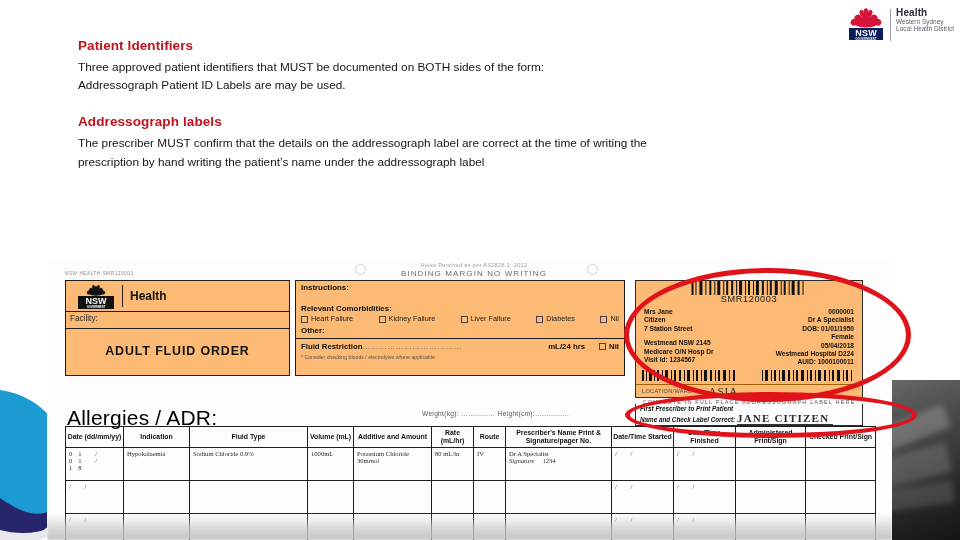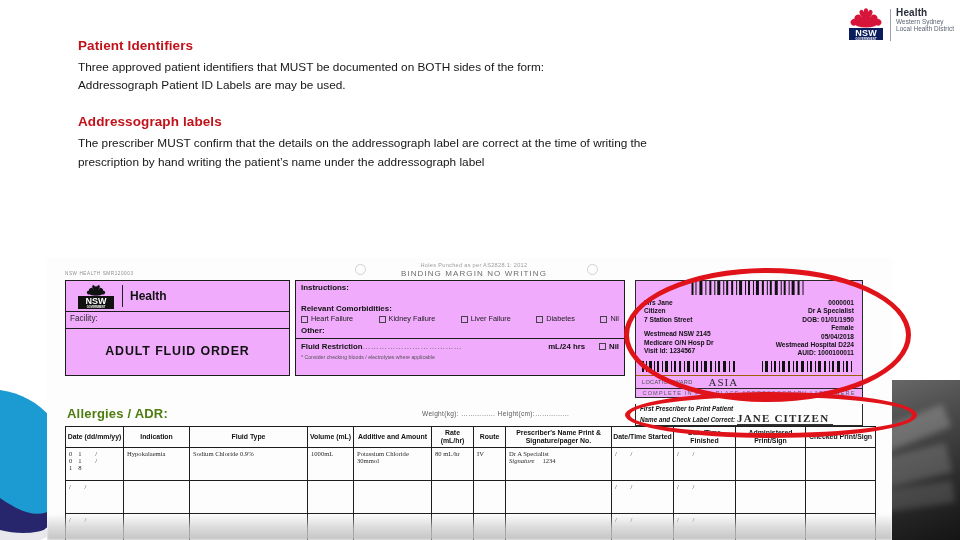--- a/index.html
+++ b/index.html
@@ -53,21 +53,21 @@
       filter:blur(1px);}
 
   
   .binding{position:absolute;left:292px;top:4px;width:270px;text-align:center;color:#9c9c9c;}
   .binding .t1{font-size:5.6px;letter-spacing:.3px;}
   .binding .t2{font-size:8px;letter-spacing:1.1px;color:#6d6d6d;margin-top:1px;}
   .punch{position:absolute;width:9px;height:9px;border:1px solid #d2d2d2;border-radius:50%;top:6px;}
   .punch.l{left:308px;} .punch.r{left:540px;}
 
   
-  .box{position:absolute;border:1px solid #1d1d1d;box-sizing:border-box;background:#f0abfc;}
+  .box{position:absolute;border:1px solid #1d1d1d;box-sizing:border-box;background:#fdba74;}
   .hdr-left{left:18px;top:22px;width:225px;height:96px;}
   .hdr-logo-row{height:30px;display:flex;align-items:center;border-bottom:1px solid #1d1d1d;}
   .hdr-nsw{width:52px;display:flex;flex-direction:column;align-items:center;padding-left:4px;}
   .hdr-nsw .wr{width:28px;height:12px;}
   .hdr-nsw .bx{background:#111;color:#fff;font-size:9px;font-weight:bold;width:36px;text-align:center;line-height:10px;}
   .hdr-nsw .bx small{display:block;font-size:2.6px;line-height:3px;}
   .hdr-vline{width:1px;background:#1d1d1d;height:22px;}
   .hdr-health{font-size:12px;font-weight:bold;color:#111;margin-left:7px;}
   .hdr-facility{font-size:8.2px;color:#2a2a2a;padding:2px 0 0 4px;border-bottom:1px solid #1d1d1d;height:17px;box-sizing:border-box;}
   .hdr-title{font-size:12.4px;font-weight:bold;letter-spacing:.9px;color:#111;text-align:center;padding-top:15px;}
@@ -97,21 +97,21 @@
   .hand{font-family:"Liberation Serif", serif;font-size:11px;color:#2b2b2b;margin-left:16px;letter-spacing:1px;}
   .complete-row{border-top:1px solid #2a2a2a;font-size:5.6px;color:#5a5a5a;letter-spacing:1.1px;text-align:center;padding:1.5px 0;}
 
   
   .presc{position:absolute;left:588px;top:146px;width:228px;height:22px;border:1px solid #2a2a2a;border-top:none;
          font-size:6.3px;font-style:italic;font-weight:bold;color:#111;padding:1px 4px;box-sizing:border-box;}
   .presc .u{display:inline-block;border-bottom:1px solid #333;min-width:96px;}
   .hand2{font-family:"Liberation Serif", serif;font-style:normal;font-size:11px;letter-spacing:1.2px;color:#2b2b2b;}
 
   
-  .allergies{position:absolute;left:20px;top:148px;font-size:13px;font-weight:bold;letter-spacing:.2px;color:#4d7c0f;}
+  .allergies{position:absolute;left:20px;top:148px;font-size:21px;font-weight:normal;letter-spacing:.2px;color:#000000;}
   .wh{position:absolute;left:375px;top:152px;font-size:6.6px;color:#5a5a5a;letter-spacing:.3px;}
 
   
   table.ft{position:absolute;left:18px;top:168px;width:810px;border-collapse:collapse;table-layout:fixed;}
   table.ft th{border:1px solid #1d1d1d;font-size:6.9px;line-height:8px;padding:2px 1px;color:#111;text-align:center;font-weight:bold;}
   table.ft td{border:1px solid #1d1d1d;font-size:6.6px;color:#2b2b2b;height:28px;
               vertical-align:top;padding:2px 3px;font-family:"Liberation Serif", serif;}
   .slash{color:#3a3a3a;font-family:"Liberation Serif", serif;font-size:9px;letter-spacing:6px;}
   .sig{font-style:italic;}
 
@@ -263,20 +263,21 @@
           <rect x="135" y="0" width="2" height="14"></rect>
             <rect x="140" y="0" width="3" height="14"></rect>
           <rect x="146" y="0" width="1" height="14"></rect>
             <rect x="149" y="0" width="2" height="14"></rect>
           <rect x="154" y="0" width="1" height="14"></rect>
             <rect x="157" y="0" width="3" height="14"></rect>
           <rect x="163" y="0" width="2" height="14"></rect>
             <rect x="168" y="0" width="1" height="14"></rect>
         </g>
       </svg>
+      <div class="smr">SMR120003</div>
       <div class="lbl-inner">
         <div class="lbl-l">
           <div>Mrs Jane</div>
           <div>Citizen</div>
           <div>7 Station Street</div>
           <div style="height:6px;">&nbsp;</div>
           <div>Westmead NSW 2145</div>
           <div>Medicare O/N Hosp Dr</div>
           <div>Visit Id: 1234567</div>
         </div>

